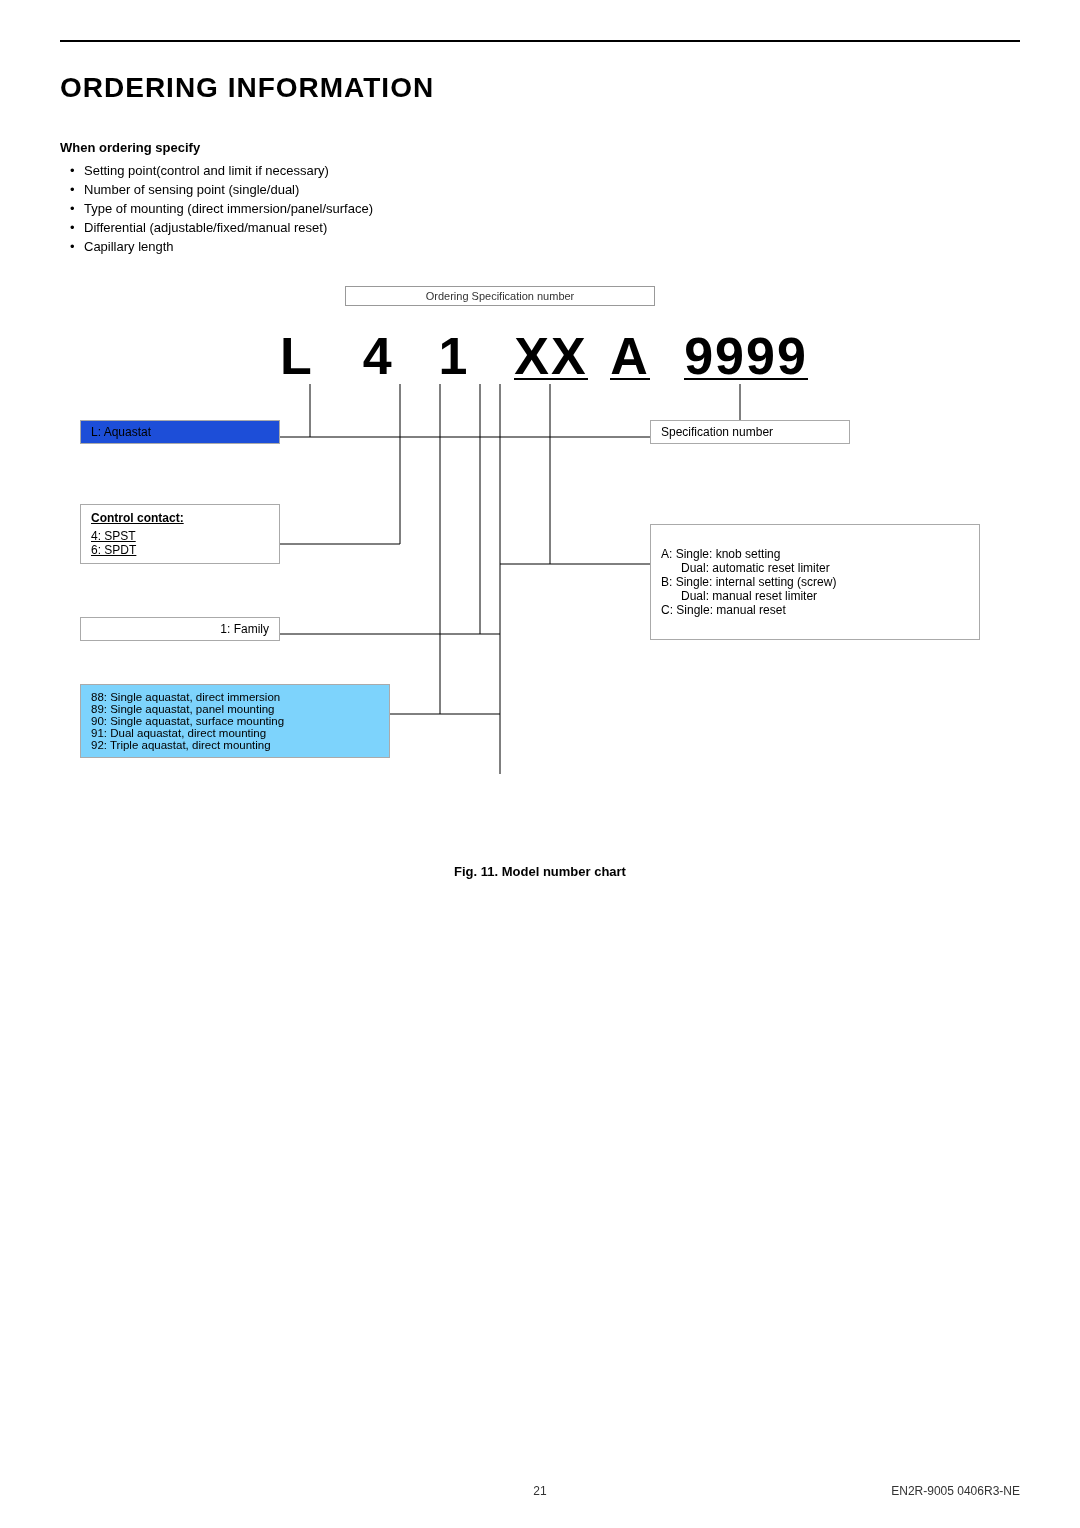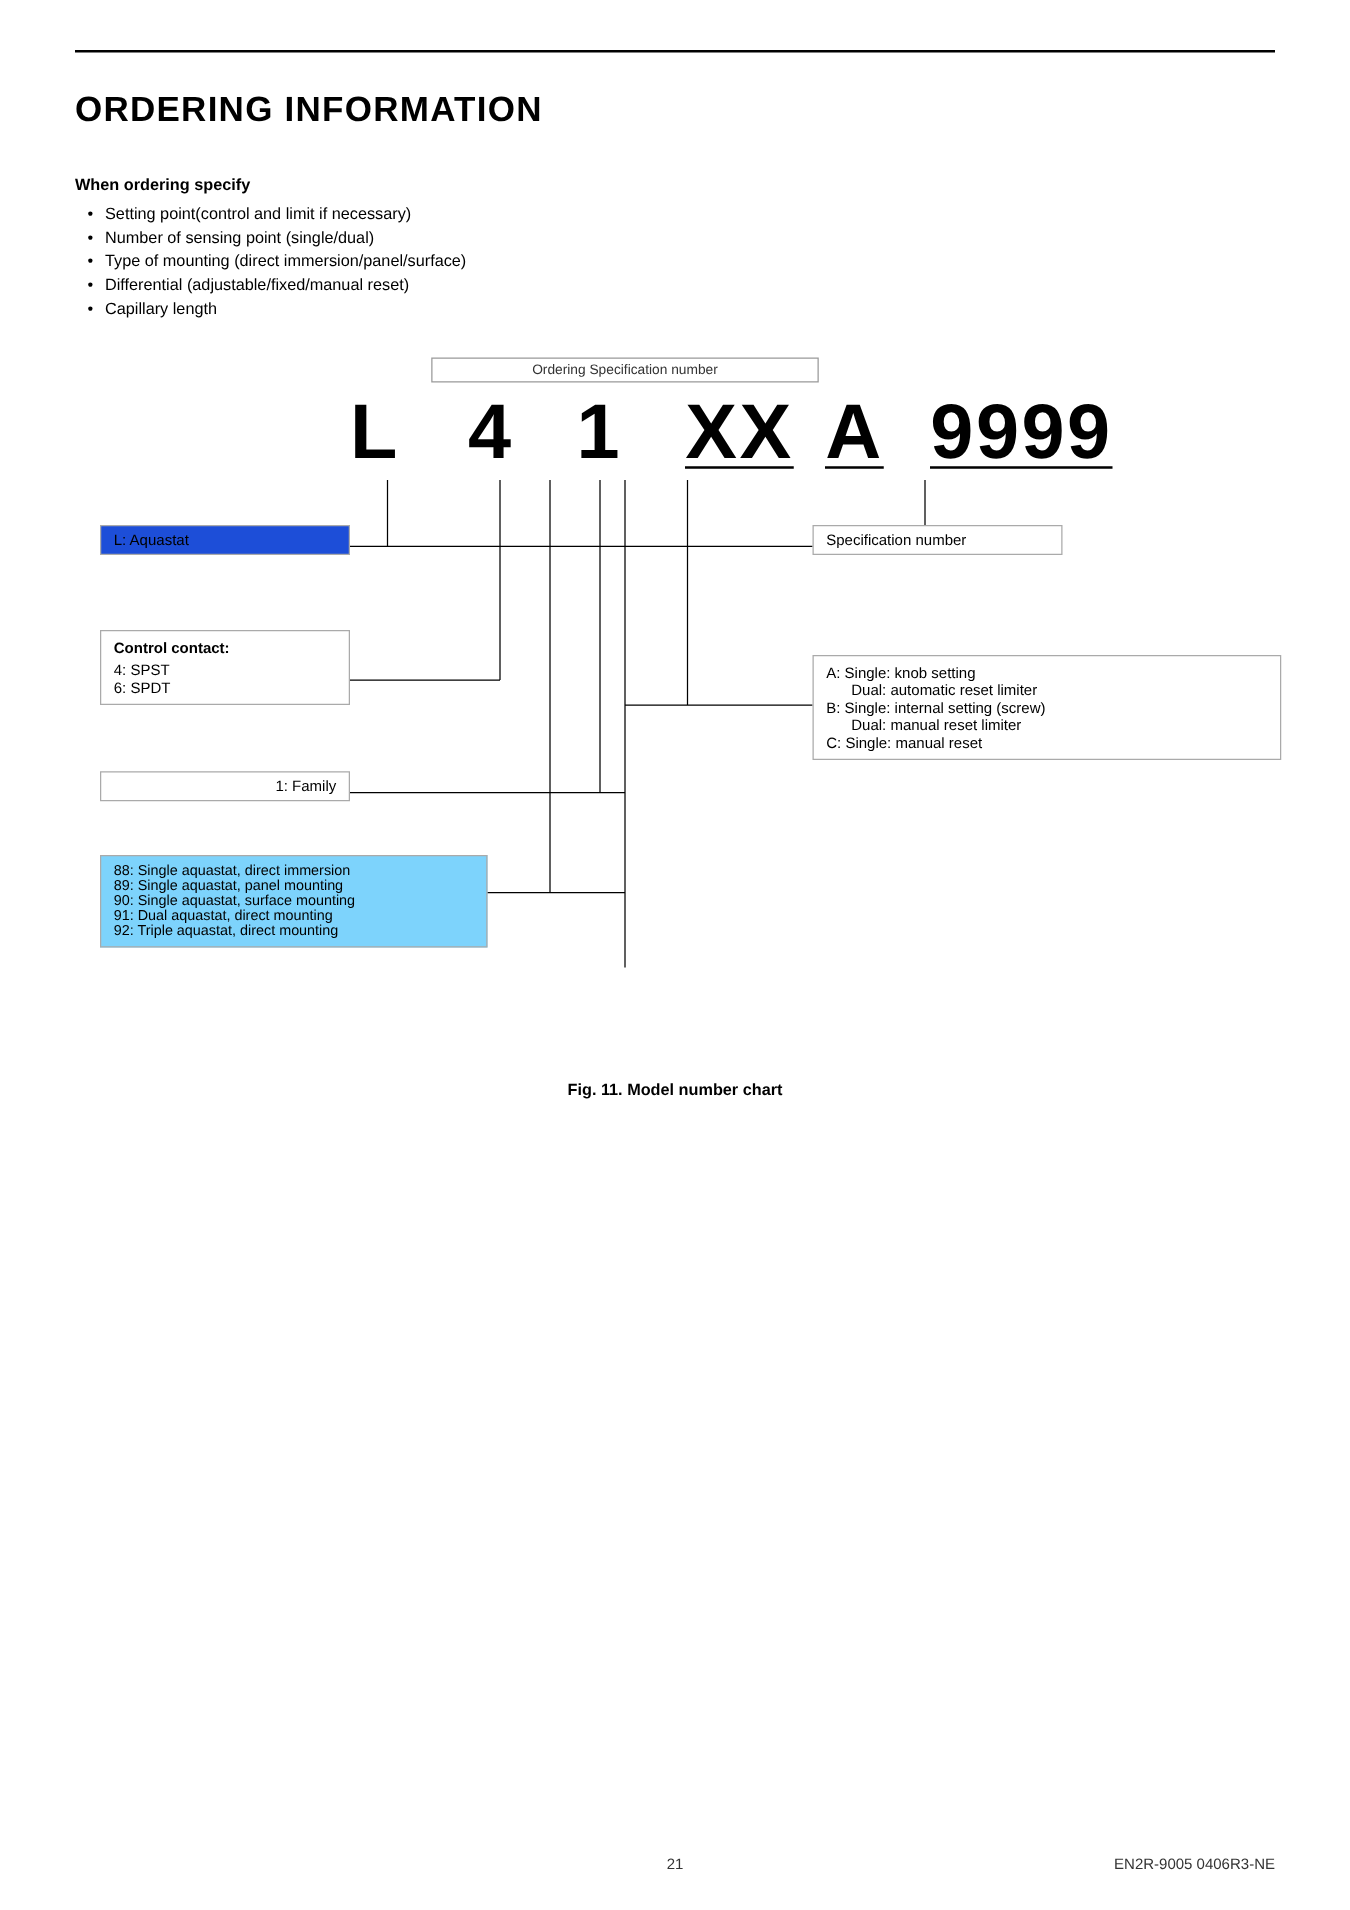--- a/index.html
+++ b/index.html
@@ -131,21 +131,21 @@
     <li>Differential (adjustable/fixed/manual reset)</li>
     <li>Capillary length</li>
   </ul>
 
   <div class="diagram-container">
 
     <div class="model-number-box" style="position:absolute; left:285px; top:2px; width:310px; font-size:11px; border:1px solid #999; text-align:center; padding:3px 8px; color:#333;">
       <span>Ordering Specification number</span>
     </div>
 
-    <div style="position:absolute; left:220px; top:26px; font-size:62px; font-weight:bold; font-family:Arial,sans-serif; letter-spacing:2px; white-space:nowrap;">
+    <div style="position:absolute; left:220px; top:42px; font-size:52px; font-weight:bold; font-family:Arial,sans-serif; letter-spacing:2px; white-space:nowrap;">
       
       <span style="display:inline-block; margin-right:10px;">L</span>
       
       <span style="display:inline-block; margin-right:6px;"></span>
       
       <span style="display:inline-block; margin-right:6px;">4</span>
       
       <span style="display:inline-block; margin-right:6px;"></span>
       
       <span style="display:inline-block; margin-right:6px;">1</span>
@@ -192,21 +192,21 @@
 
       <line x1="620" y1="153" x2="620" y2="153" stroke="#000" stroke-width="1"></line>
       <line x1="680" y1="100" x2="680" y2="153" stroke="#000" stroke-width="1"></line>
       <line x1="680" y1="153" x2="680" y2="153" stroke="#000" stroke-width="1"></line>
     </svg>
 
     <div style="position:absolute; left:20px; top:136px; border:1px solid #aaa; padding:4px 10px; font-size:12px; background:#1d4ed8; width:200px;">
       L:   Aquastat
     </div>
 
-    <div style="position:absolute; left:20px; top:220px; border:1px solid #aaa; padding:6px 10px; font-size:12px; background:#fff; width:200px;">
+    <div style="position:absolute; left:20px; top:220px; border:1px solid #aaa; padding:6px 10px; font-size:12px; background:#fff; width:200px;text-decoration:underline;">
       <div style="font-weight:bold; margin-bottom:4px;">Control contact:</div>
       <div>4:   SPST</div>
       <div>6:   SPDT</div>
     </div>
 
     <div style="position:absolute; left:20px; top:333px; border:1px solid #aaa; padding:4px 10px; font-size:12px; background:#fff; width:200px;text-align:right;">
       1:   Family
     </div>
 
     <div style="position:absolute; left:20px; top:400px; border:1px solid #aaa; padding:6px 10px; font-size:11.5px; background:#7dd3fc; width:310px;">
@@ -214,21 +214,21 @@
       <div>89:  Single aquastat, panel mounting</div>
       <div>90:  Single aquastat, surface mounting</div>
       <div>91:  Dual aquastat, direct mounting</div>
       <div>92:  Triple aquastat, direct mounting</div>
     </div>
 
     <div style="position:absolute; left:590px; top:136px; border:1px solid #aaa; padding:4px 10px; font-size:12px; background:#fff; width:200px;">
       Specification  number
     </div>
 
-    <div style="position:absolute; left:590px; top:240px; border:1px solid #aaa; padding:6px 10px; font-size:12px; background:#fff; width:375px;">
+    <div style="position:absolute; left:590px; top:240px; border:1px solid #aaa; padding:22px 10px; font-size:12px; background:#fff; width:330px;">
       <div>A:  Single:  knob setting</div>
       <div style="padding-left:20px;">Dual:    automatic reset limiter</div>
       <div>B:  Single:  internal setting (screw)</div>
       <div style="padding-left:20px;">Dual:    manual reset limiter</div>
       <div>C:  Single:  manual reset</div>
     </div>
 
   </div>
 
   <div class="fig-caption">

